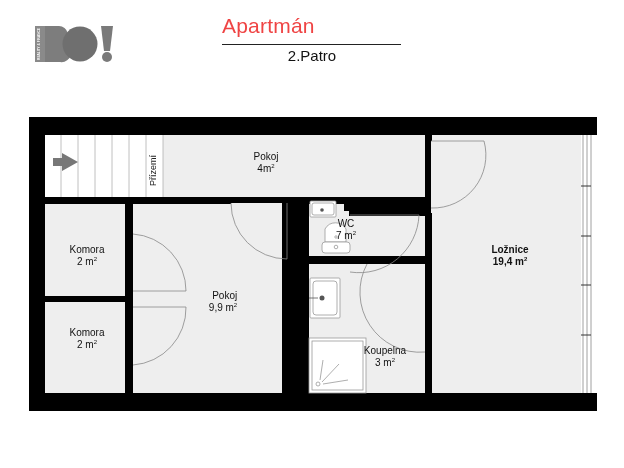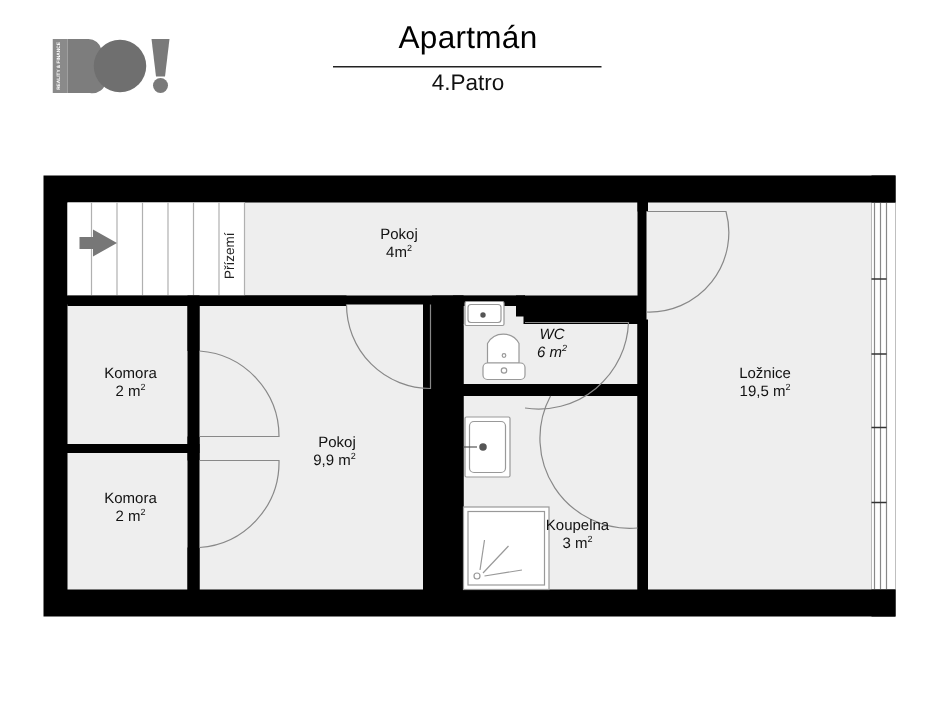--- a/index.html
+++ b/index.html
@@ -1,18 +1,18 @@
 <!DOCTYPE html>
 <html><head>
 <meta charset="utf-8">
 <style>
   html, body { margin: 0; padding: 0; background: #ffffff; }
   body { width: 624px; height: 468px; position: relative; overflow: hidden; font-family: "Liberation Sans", sans-serif; }
   .logo { position: absolute; left: 35px; top: 26px; width: 95px; height: 38px; }
-  .title { position: absolute; left: 222px; top: 14px; width: 180px; text-align: center; font-size: 21px; color: #000000; letter-spacing: 0.2px; }
+  .title { position: absolute; left: 222px; top: 14px; width: 180px; text-align: left; font-size: 21px; color: #ef4444; letter-spacing: 0.2px; }
   .title-rule { position: absolute; left: 222px; top: 44px; width: 179px; height: 1px; background: #222; }
   .subtitle { position: absolute; left: 222px; top: 47px; width: 180px; text-align: center; font-size: 15px; color: #111; }
   .plan { position: absolute; left: 0; top: 0; width: 624px; height: 468px; }
   .room-label { position: absolute; text-align: center; font-size: 10px; line-height: 12px; color: #111; transform: translateX(-50%); white-space: nowrap; }
   .room-label sup { font-size: 6px; vertical-align: top; line-height: 6px; }
   .stair-label { position: absolute; font-size: 9px; color: #222; transform-origin: left top; transform: rotate(-90deg); white-space: nowrap; }
 </style>
 </head>
 <body>
 
@@ -20,21 +20,21 @@
   <rect x="0" y="0" width="10" height="36" fill="#8a8a8a"></rect>
   <text x="5" y="18" font-size="3.2" fill="#fff" text-anchor="middle" transform="rotate(-90 5 18)" font-family="Liberation Sans, sans-serif" font-weight="bold">REALITY &amp; FINANCE</text>
   <path d="M10 0 H24 a9 9 0 0 1 4 17 a9.5 9.5 0 0 1 -3 19 H10 Z" fill="#7d7d7d"></path>
   <circle cx="45" cy="18" r="17.5" fill="#6f6f6f"></circle>
   <path d="M66 0 H78 L75 25 H69 Z" fill="#7a7a7a"></path>
   <circle cx="72" cy="31" r="5" fill="#7a7a7a"></circle>
 </svg>
 
 <div class="title">Apartmán</div>
 <div class="title-rule"></div>
-<div class="subtitle">4.Patro</div>
+<div class="subtitle">2.Patro</div>
 
 <svg class="plan" viewBox="0 0 624 468">
 
   <rect x="29" y="117" width="568" height="294" fill="#000"></rect>
 
   <g fill="#eeeeee">
 
     <rect x="45" y="135" width="380" height="62"></rect>
 
     <rect x="431" y="135" width="150" height="258"></rect>
@@ -158,26 +158,26 @@
 <div class="room-label" style="left:87px; top:327px;">
   <div>Komora</div>
   <div><span>2 m</span><sup>2</sup></div>
 </div>
 
 <div class="room-label" style="left:223px; top:290px;text-align:right;">
   <div>Pokoj</div>
   <div><span>9,9 m</span><sup>2</sup></div>
 </div>
 
-<div class="room-label" style="left:368px; top:218px;font-style:italic;">
+<div class="room-label" style="left:346px; top:218px;">
   <div>WC</div>
-  <div><span>6 m</span><sup>2</sup></div>
+  <div><span>7 m</span><sup>2</sup></div>
 </div>
 
 <div class="room-label" style="left:385px; top:345px;">
   <div>Koupelna</div>
   <div><span>3 m</span><sup>2</sup></div>
 </div>
 
-<div class="room-label" style="left:510px; top:244px;">
+<div class="room-label" style="left:510px; top:244px;font-weight:bold;">
   <div>Ložnice</div>
-  <div><span>19,5 m</span><sup>2</sup></div>
+  <div><span>19,4 m</span><sup>2</sup></div>
 </div>
 
 </body></html>

